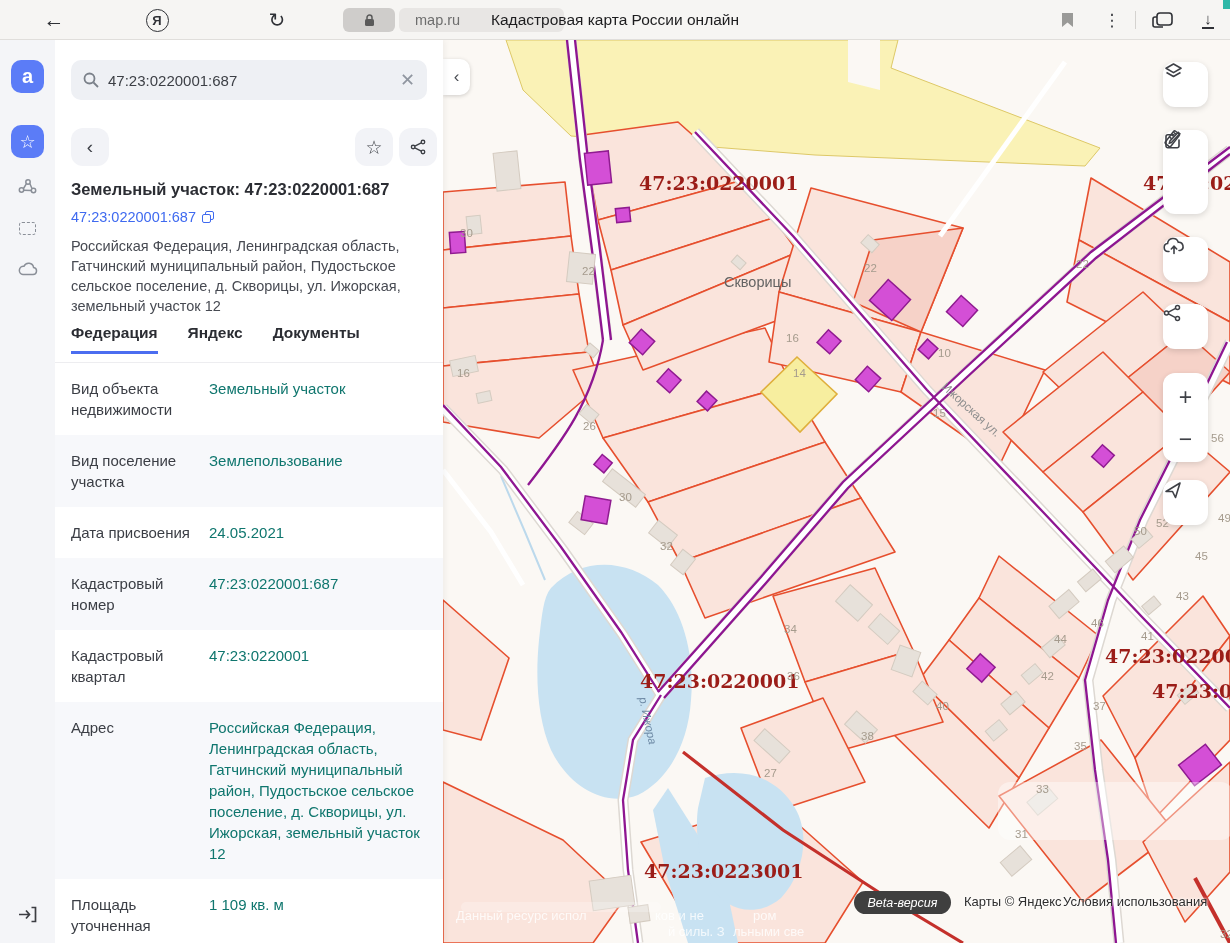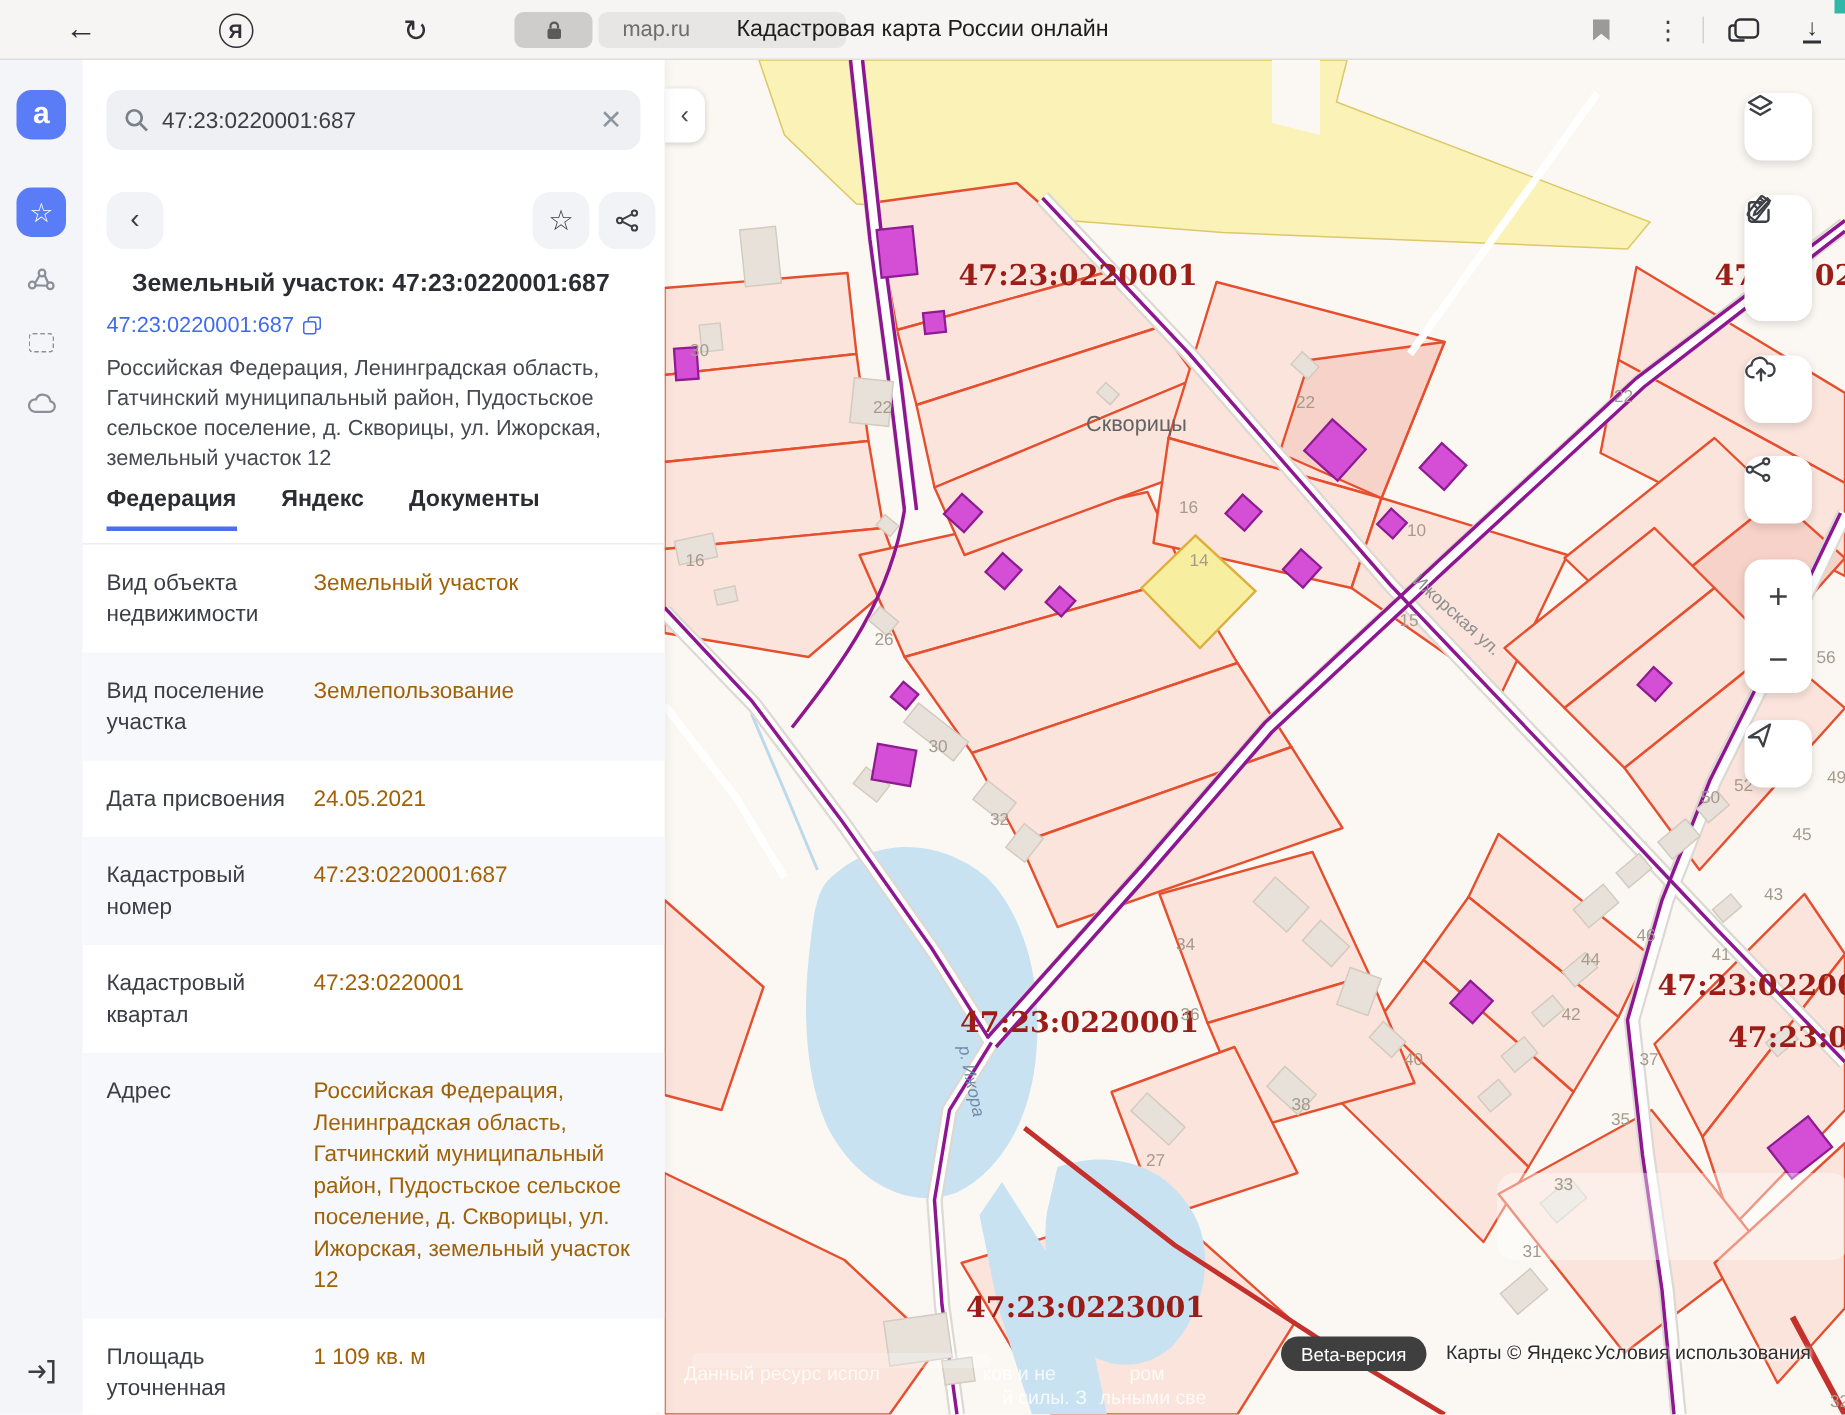--- a/index.html
+++ b/index.html
@@ -54,55 +54,55 @@
   .search input{flex:1;border:0;background:transparent;outline:none;font-size:15px;
     color:#3c3f45;font-family:"Liberation Sans",sans-serif;margin-left:9px;}
   .search .x{color:#9096a0;font-size:18px;cursor:pointer;}
   .hdr-row{position:absolute;left:16px;top:88px;width:356px;height:38px;}
   .sq-btn{position:absolute;width:38px;height:38px;border-radius:12px;background:#f2f3f7;
     display:flex;align-items:center;justify-content:center;color:#3c3f45;cursor:pointer;}
   .btn-back{left:0;font-size:19px;}
   .btn-star{left:284px;font-size:19px;}
   .btn-share{left:328px;}
   .p-title{position:absolute;left:16px;top:140px;width:360px;font-size:16.5px;font-weight:700;
-    color:#2b2d33;margin-left:17px;}
+    color:#2b2d33;}
   .p-link{position:absolute;left:16px;top:169px;display:flex;align-items:center;gap:6px;
     color:#3f6af0;font-size:14.5px;cursor:pointer;}
   .copy-ic{position:relative;width:12px;height:12px;}
   .copy-ic i{position:absolute;width:9px;height:9px;border:1.4px solid #3f6af0;border-radius:2px;display:block;}
   .copy-ic i.b{left:3px;top:0;} .copy-ic i.a{left:0;top:3px;background:#fff;}
   .p-addr{position:absolute;left:16px;top:196px;width:350px;font-size:14.5px;line-height:20px;
     color:#474a52;}
   .tabs{position:absolute;left:16px;top:284px;width:356px;height:30px;display:flex;gap:30px;}
   .tab{font-size:15.5px;font-weight:700;color:#2b2d33;padding-bottom:9px;cursor:pointer;}
   .tab.active{border-bottom:3px solid #4b6df0;}
   .tabs-line{position:absolute;left:0;top:322px;width:388px;height:1px;background:#ededf0;}
   .info-table{position:absolute;left:0;top:323px;width:388px;height:580px;overflow:hidden;}
   .info-row{display:flex;padding:15px 16px;}
   .info-row.shaded{background:#f7f8fb;}
   .info-row .l{width:122px;flex:none;font-size:15px;line-height:21px;color:#3b3e45;}
-  .info-row .r{flex:1;padding-left:16px;font-size:15px;line-height:21px;color:#a16207;}
+  .info-row .r{flex:1;padding-left:16px;font-size:15px;line-height:21px;color:#0f766e;}
 
   
   .map{position:absolute;left:443px;top:40px;width:787px;height:903px;background:#fbf8f4;z-index:10;}
   .collapse-btn{position:absolute;left:0;top:19px;width:27px;height:36px;background:#fff;
     border-radius:0 10px 10px 0;box-shadow:0 1px 4px rgba(0,0,0,.18);display:flex;
     align-items:center;justify-content:center;color:#4a4d53;font-size:17px;cursor:pointer;z-index:20;}
   .mc{position:absolute;left:720px;width:45px;background:#fff;border-radius:12px;
     box-shadow:0 2px 6px rgba(0,0,0,.14);display:flex;flex-direction:column;align-items:center;
     justify-content:center;color:#3e4046;cursor:pointer;z-index:20;}
   .mc-single{height:45px;}
   .mc-layers{top:22px;} .mc-tools{top:90px;height:84px;} .mc-cloud{top:197px;}
   .mc-share{top:264px;} .mc-zoom{top:333px;height:89px;} .mc-nav{top:440px;}
   .mc .half{height:42px;display:flex;align-items:center;justify-content:center;width:100%;}
   .zoom-glyph{font-size:23px;color:#3e4046;line-height:20px;}
   .attr{position:absolute;left:0;top:0;width:787px;height:903px;pointer-events:none;z-index:15;}
   .beta-pill{position:absolute;left:411px;top:851px;width:97px;height:23px;background:#3f3f3f;
     border-radius:12px;color:#fff;font-size:12.5px;display:flex;align-items:center;
-    justify-content:center;pointer-events:auto;}
+    justify-content:center;pointer-events:auto;font-style:italic;}
   .attr-link{position:absolute;top:854px;font-size:13px;color:#2e2e2e;pointer-events:auto;
     text-shadow:0 0 3px #fff,0 0 3px #fff;}
   .attr-maps{left:521px;} .attr-terms{left:620px;}
   .map svg{position:absolute;left:0;top:0;}
   .mq{font-family:"DejaVu Serif",serif;font-weight:700;font-size:19px;fill:#9b1d18;}
   .mlot{font-family:"Liberation Sans",sans-serif;font-size:11.5px;fill:#a59b8d;}
   .mplace{font-family:"Liberation Sans",sans-serif;font-size:14.5px;fill:#636363;}
   .mstreet{font-family:"Liberation Sans",sans-serif;font-size:12px;fill:#8f8f8f;}
   .mriver{font-family:"Liberation Sans",sans-serif;font-size:11.5px;fill:#6f8ba6;font-style:italic;}
   .mdisc{font-family:"Liberation Sans",sans-serif;font-size:13px;fill:#ffffff;opacity:.8;}

